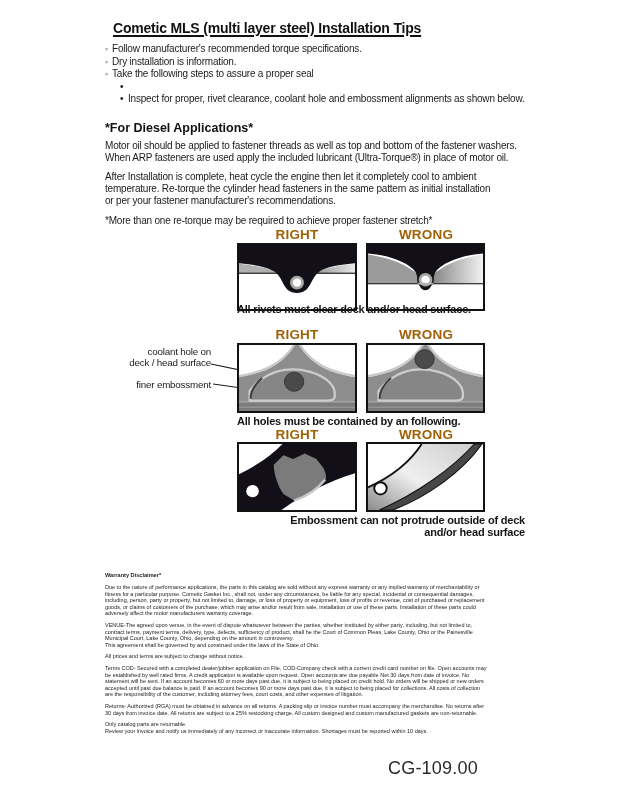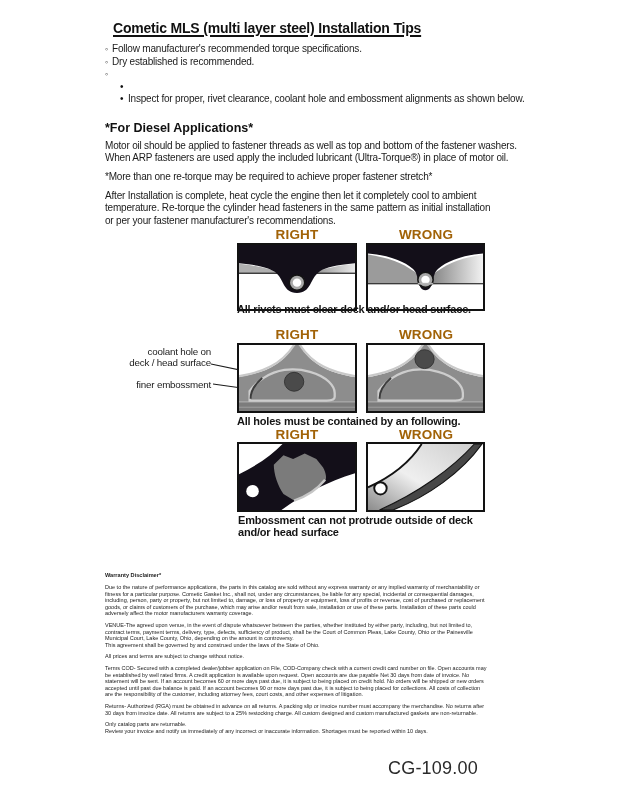--- a/index.html
+++ b/index.html
@@ -60,47 +60,48 @@
 
     <div>
 
         <div class="bullet-row">
           <span class="b-marker">◦</span>
           <span class="b-text pre">Follow manufacturer's recommended torque specifications.</span>
         </div>
 
         <div class="bullet-row">
           <span class="b-marker">◦</span>
-          <span class="b-text pre">Dry established is recommended.</span>
+          <span class="b-text pre">Dry installation is information.</span>
         </div>
 
         <div class="bullet-row">
           <span class="b-marker">◦</span>
+          <span class="b-text pre">Take the following steps to assure a proper seal</span>
         </div>
       </div>
 
     <div class="sub-bullets">
 
         <div class="bullet-row">
           <span class="b-marker">•</span>
         </div>
 
         <div class="bullet-row">
           <span class="b-marker">•</span>
           <span class="b-text pre">Inspect for proper, rivet clearance, coolant hole and embossment alignments as shown below.</span>
         </div>
       </div>
 
     <h2 class="section-heading">*For Diesel Applications*</h2>
     <p class="body-p pre">Motor oil should be applied to fastener threads as well as top and bottom of the fastener washers.
 When ARP fasteners are used apply the included lubricant (Ultra-Torque®) in place of motor oil.</p>
-    <p class="body-p pre">*More than one re-torque may be required to achieve proper fastener stretch*</p>
     <p class="body-p pre">After Installation is complete, heat cycle the engine then let it completely cool to ambient
 temperature. Re-torque the cylinder head fasteners in the same pattern as initial installation
 or per your fastener manufacturer's recommendations.</p>
+    <p class="body-p pre">*More than one re-torque may be required to achieve proper fastener stretch*</p>
   </div>
 
   <div class="diag-label" style="left:237px; top:227px;">RIGHT</div>
   <div class="diag-label" style="left:366px; top:227px;">WRONG</div>
 
   <div class="diag-box" style="left:237px; top:243px; width:120px; height:68px;">
     <svg viewBox="0 0 120 68" preserveAspectRatio="none">
       <defs>
         <linearGradient id="g1" x1="0" y1="0" x2="1" y2="0">
           <stop offset="0" stop-color="#8f8f8f"></stop>
@@ -206,21 +207,21 @@
         </linearGradient>
       </defs>
       <rect width="120" height="70" fill="#ffffff"></rect>
       <path d="M0,46 C24,35 44,19 56,0 L111,0 C88,26 52,52 12,70 L0,70 Z" fill="url(#g3)"></path>
       <path d="M0,46 C24,35 44,19 56,0" stroke="#131313" stroke-width="2" fill="none"></path>
       <path d="M12,70 C52,52 88,26 111,0 L119,0 C98,30 62,56 26,70 Z" fill="#474747" stroke="#131313" stroke-width="1.2"></path>
       <circle cx="13" cy="47" r="6.5" fill="#ffffff" stroke="#131313" stroke-width="2"></circle>
     </svg>
   </div>
 
-  <div class="diag-caption pre" style="left:238px; top:515px; width:270px;">Embossment can not protrude outside of deck
+  <div class="diag-caption pre" style="left:255px; top:515px; width:270px;text-align:right;">Embossment can not protrude outside of deck
 and/or head surface</div>
 
   <div class="warranty">
     <h3 class="warranty-heading">Warranty Disclaimer*</h3>
     <p class="pre">Due to the nature of performance applications, the parts in this catalog are sold without any express warranty or any implied warranty of merchantability or
 fitness for a particular purpose.  Cometic Gasket Inc., shall not, under any circumstances, be liable for any special, incidental or consequential damages,
 including, person, party or property, but not limited to, damage, or loss of property or equipment, loss of profits or revenue, cost of purchased or replacement
 goods, or claims of customers of the purchase, which may arise and/or result from sale, installation or use of these parts.  Installation of these parts could
 adversely affect the motor manufacturers warranty coverage.</p>
     <p class="pre tight">VENUE-The agreed upon venue, in the event of dispute whatsoever between the parties, whether instituted by either party, including, but not limited to,

